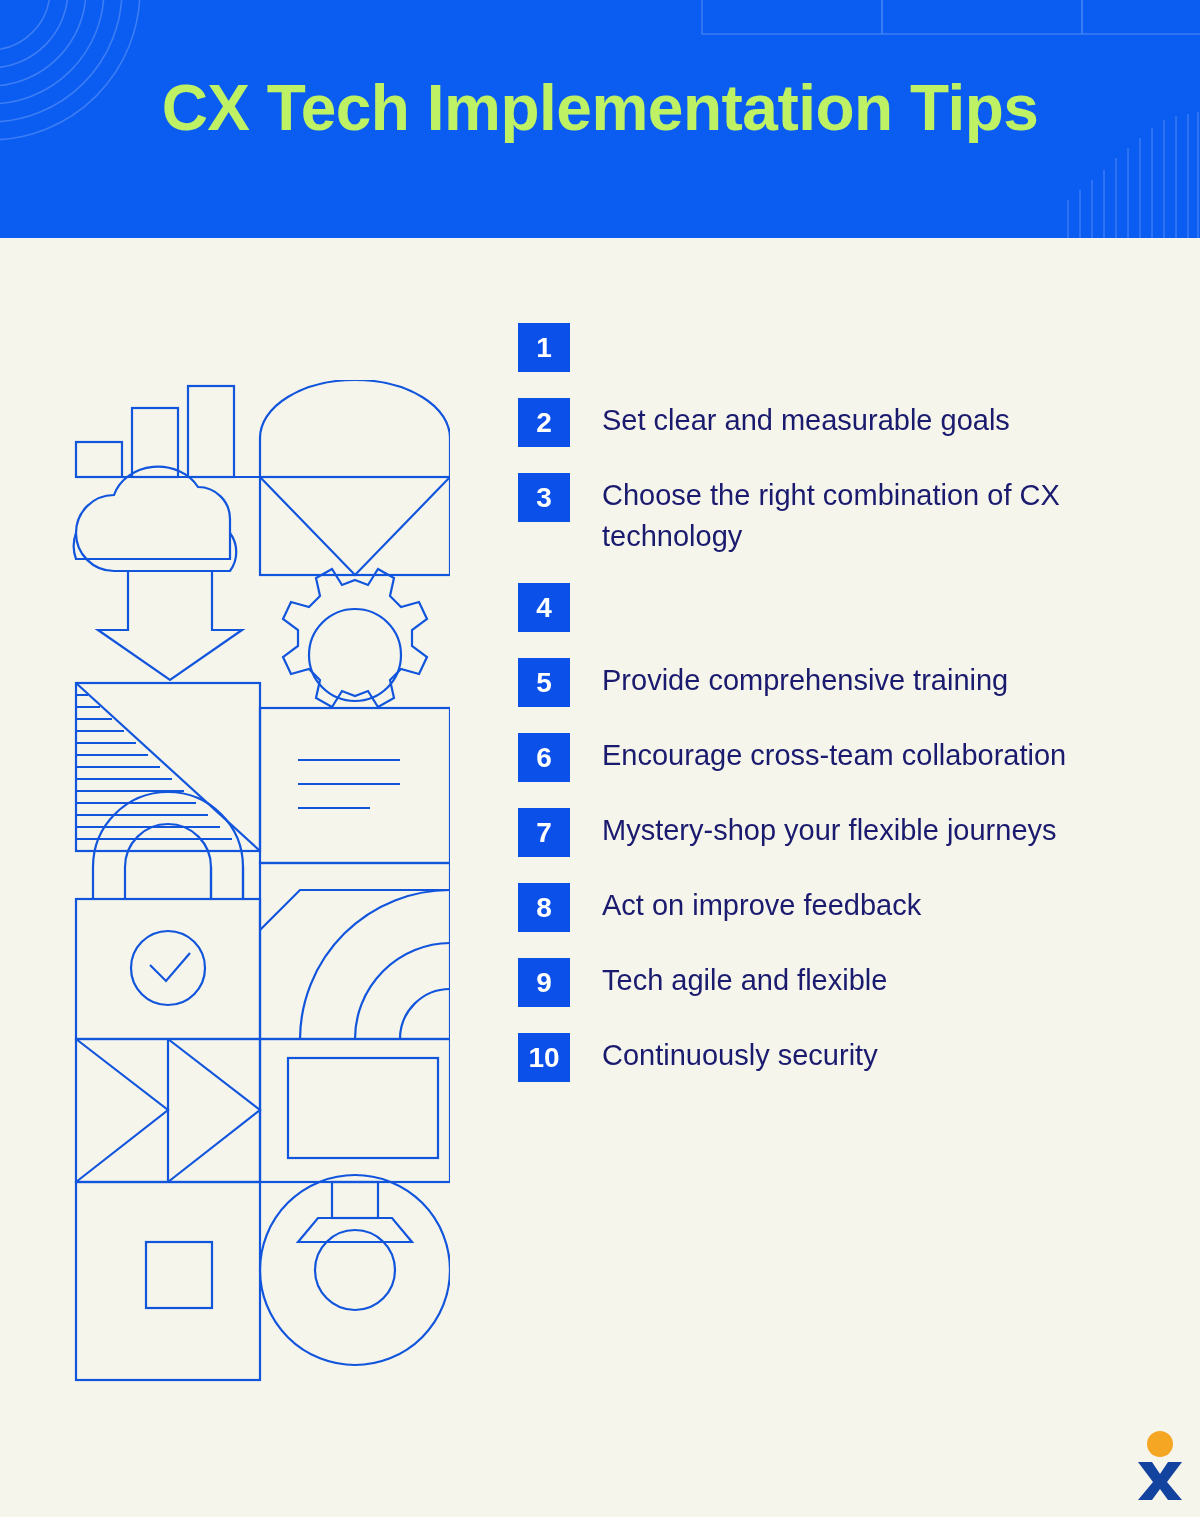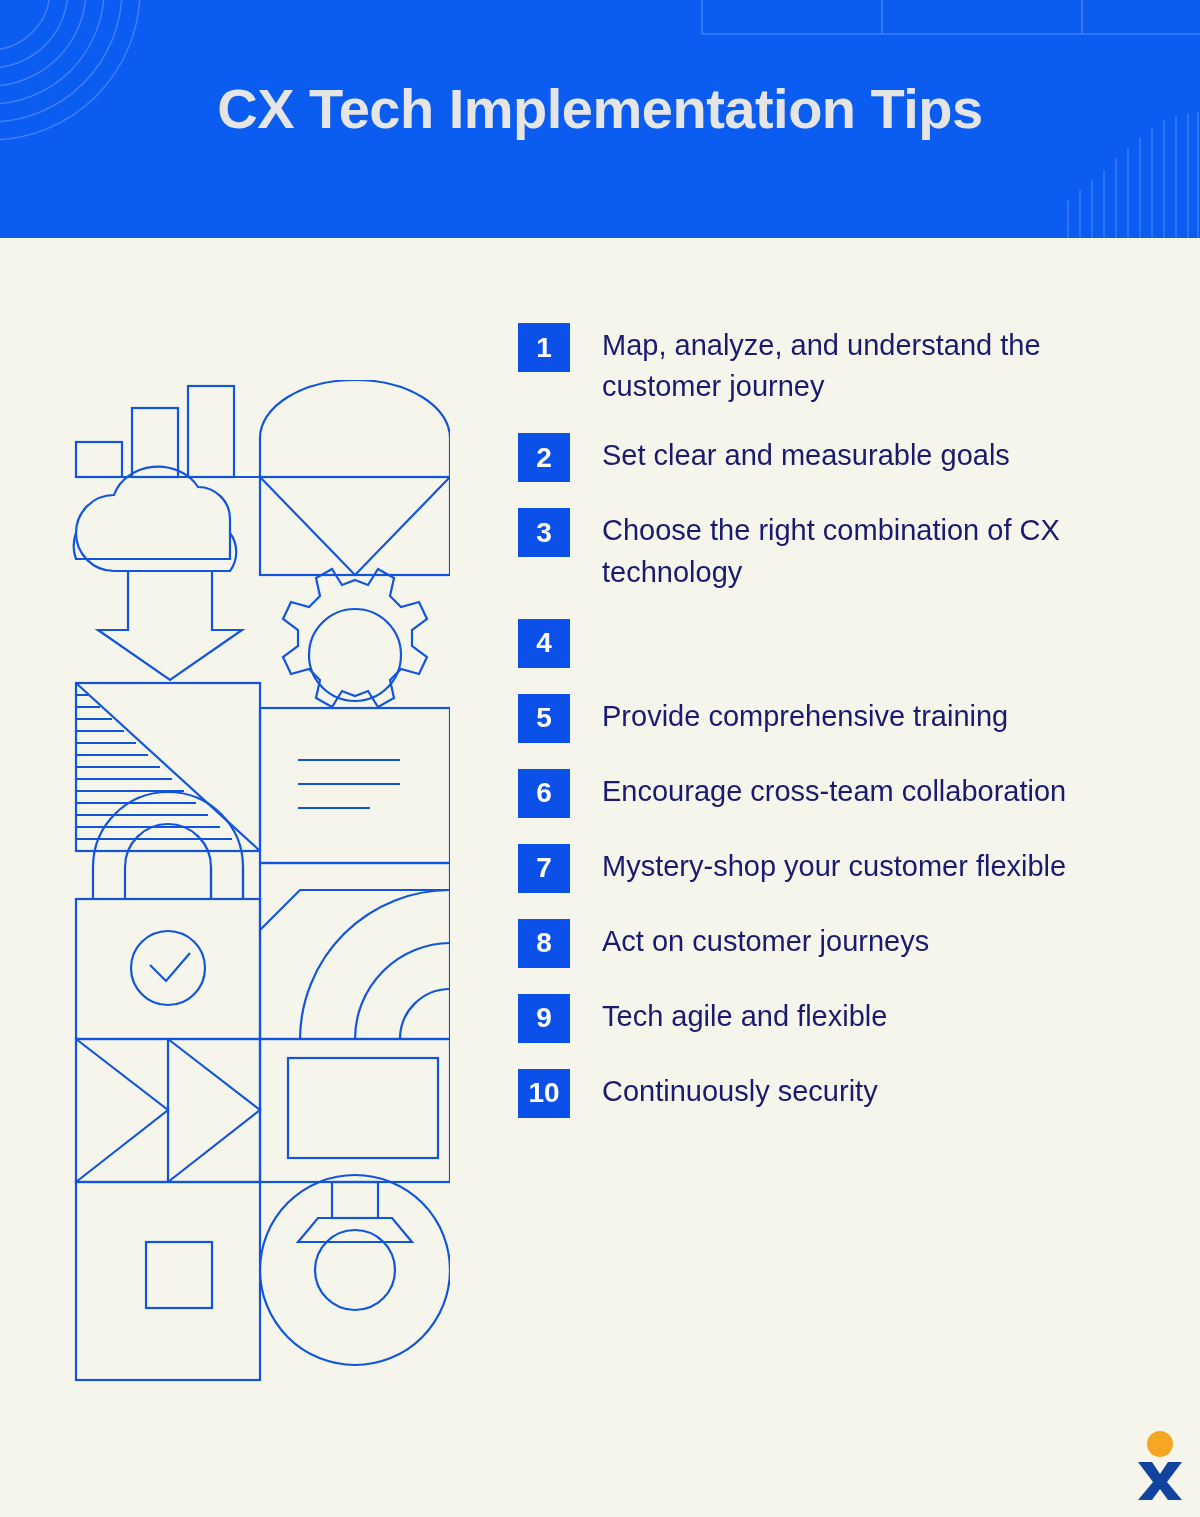--- a/index.html
+++ b/index.html
@@ -16,22 +16,22 @@
     position:absolute; left:0; top:0;
     width:1200px; height:238px;
     background:#0B5CF0;
     overflow:hidden;
   }
   .header-deco{ position:absolute; left:0; top:0; width:1200px; height:238px; }
   .header-title{
     position:absolute;
     left:0; top:0; width:1200px; height:238px;
     display:flex; align-items:center; justify-content:center;
-    color:#e5e5e5;
-    font-size:56px;
+    color:#bef264;
+    font-size:64px;
     font-weight:bold;
     letter-spacing:-0.5px;
     font-family:"Liberation Sans", sans-serif;
     padding-bottom:22px;
   }
 
   
   .main{
     position:absolute; left:0; top:238px;
     width:1200px; height:1279px;
@@ -228,21 +228,20 @@
     <g>
       <circle cx="285" cy="890" r="95"></circle>
       <circle cx="285" cy="890" r="40"></circle>
     </g>
   </svg>
 
   <div class="tips-list">
 
     <div class="tip">
       <div class="tip-num">1</div>
-      <div class="tip-text">Map, analyze, and understand the customer journey</div>
     </div>
 
     <div class="tip">
       <div class="tip-num">2</div>
       <div class="tip-text">Set clear and measurable goals</div>
     </div>
 
     <div class="tip">
       <div class="tip-num">3</div>
       <div class="tip-text">Choose the right combination of CX technology</div>
@@ -257,26 +256,26 @@
       <div class="tip-text">Provide comprehensive training</div>
     </div>
 
     <div class="tip">
       <div class="tip-num">6</div>
       <div class="tip-text">Encourage cross-team collaboration</div>
     </div>
 
     <div class="tip">
       <div class="tip-num">7</div>
-      <div class="tip-text">Mystery-shop your customer flexible</div>
+      <div class="tip-text">Mystery-shop your flexible journeys</div>
     </div>
 
     <div class="tip">
       <div class="tip-num">8</div>
-      <div class="tip-text">Act on customer journeys</div>
+      <div class="tip-text">Act on improve feedback</div>
     </div>
 
     <div class="tip">
       <div class="tip-num">9</div>
       <div class="tip-text">Tech agile and flexible</div>
     </div>
 
     <div class="tip">
       <div class="tip-num">10</div>
       <div class="tip-text">Continuously security</div>

